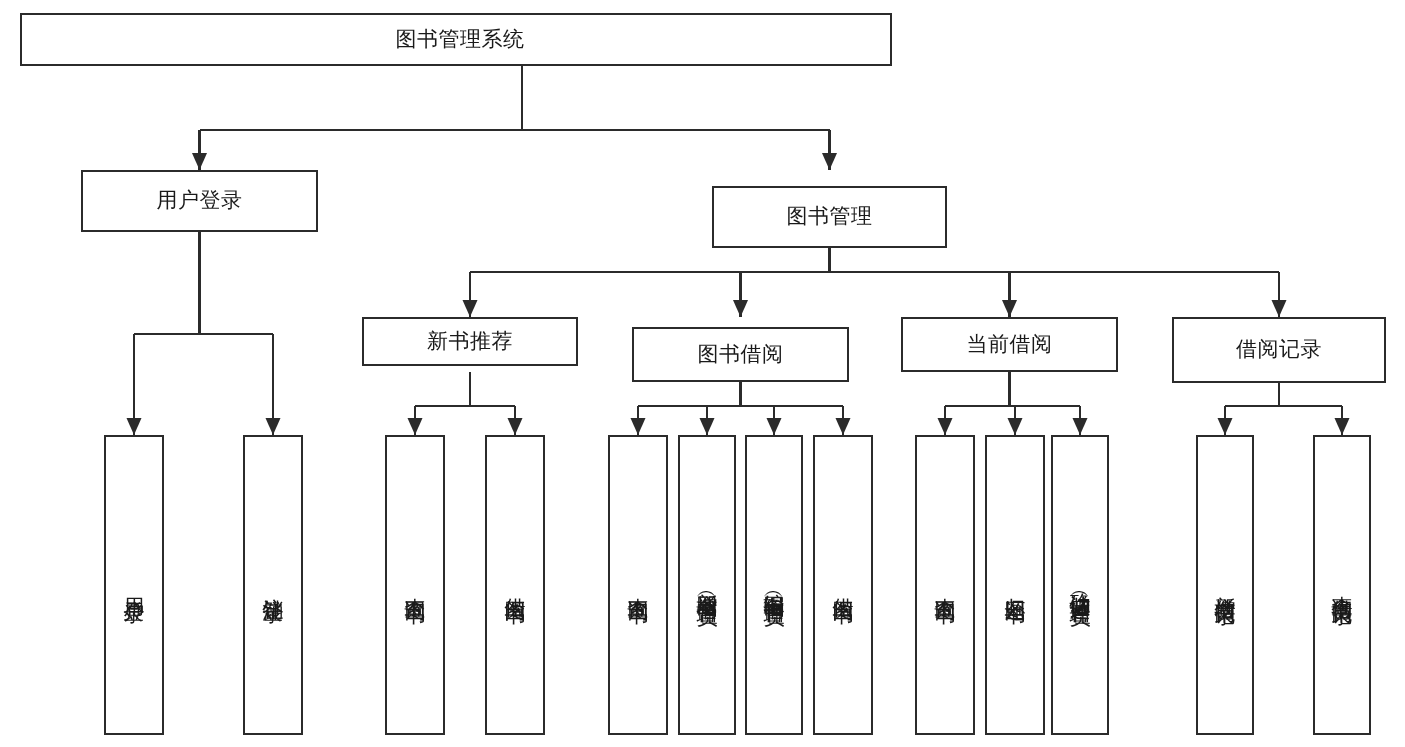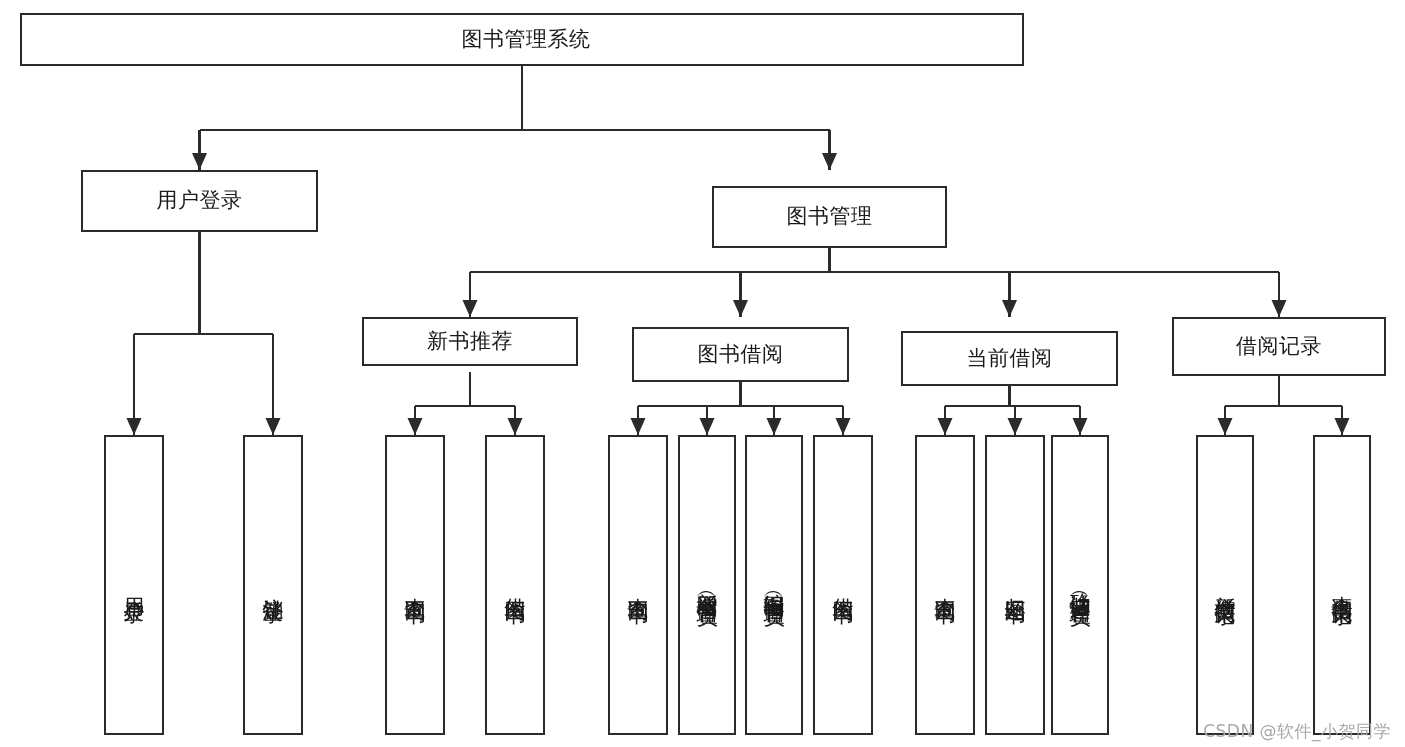--- a/index.html
+++ b/index.html
@@ -123,39 +123,39 @@
       <path d="M 1072.5 418 L 1087.5 418 L 1080 435 Z" fill="#2b2b2b"></path>
       <line x1="1279" y1="372" x2="1279" y2="406" stroke="#2b2b2b" stroke-width="2.4" shape-rendering="crispEdges"></line>
       <line x1="1225" y1="406" x2="1342" y2="406" stroke="#2b2b2b" stroke-width="2.4" shape-rendering="crispEdges"></line>
       <line x1="1225" y1="406" x2="1225" y2="435" stroke="#2b2b2b" stroke-width="2.4" shape-rendering="crispEdges"></line>
       <path d="M 1217.5 418 L 1232.5 418 L 1225 435 Z" fill="#2b2b2b"></path>
       <line x1="1342" y1="406" x2="1342" y2="435" stroke="#2b2b2b" stroke-width="2.4" shape-rendering="crispEdges"></line>
       <path d="M 1334.5 418 L 1349.5 418 L 1342 435 Z" fill="#2b2b2b"></path>
     </svg>
 
   <div id="node-layer">
-      <div class="node horizontal" style="left: 20px; top: 13px; width: 1004px; height: 53px; padding-left: 8px;">
+      <div class="node horizontal" style="left: 20px; top: 13px; width: 872px; height: 53px; padding-left: 8px;">
         <span class="node-label">图书管理系统</span>
       </div>
       <div class="node horizontal" style="left: 81px; top: 170px; width: 237px; height: 62px;">
         <span class="node-label">用户登录</span>
       </div>
       <div class="node horizontal" style="left: 712px; top: 170px; width: 235px; height: 62px; margin-top: 16px;">
         <span class="node-label">图书管理</span>
       </div>
       <div class="node horizontal" style="left: 362px; top: 317px; width: 216px; height: 49px;">
         <span class="node-label">新书推荐</span>
       </div>
       <div class="node horizontal" style="left: 632px; top: 327px; width: 217px; height: 55px;">
         <span class="node-label">图书借阅</span>
       </div>
-      <div class="node horizontal" style="left: 901px; top: 331px; width: 217px; height: 55px;">
+      <div class="node horizontal" style="left: 901px; top: 317px; width: 217px; height: 55px;">
         <span class="node-label">当前借阅</span>
       </div>
-      <div class="node horizontal" style="left: 1172px; top: 317px; width: 214px; height: 59px;">
+      <div class="node horizontal" style="left: 1172px; top: 317px; width: 214px; height: 66px;">
         <span class="node-label">借阅记录</span>
       </div>
       <div class="node vertical" style="left: 104px; top: 435px; width: 60px; height: 300px;">
         <span class="node-label">用户登录</span>
       </div>
       <div class="node vertical" style="left: 243px; top: 435px; width: 60px; height: 300px;">
         <span class="node-label">注销登录</span>
       </div>
       <div class="node vertical" style="left: 385px; top: 435px; width: 60px; height: 300px;">
         <span class="node-label">查询图书</span>
@@ -185,15 +185,14 @@
         <span class="node-label">确认归还（管理员）</span>
       </div>
       <div class="node vertical" style="left: 1196px; top: 435px; width: 58px; height: 300px;">
         <span class="node-label">新增借阅记录</span>
       </div>
       <div class="node vertical" style="left: 1313px; top: 435px; width: 58px; height: 300px;">
         <span class="node-label">查询借阅记录</span>
       </div>
     </div>
 
-  <div id="watermark">CSDN @软件_小贺同学</div>
 
 </div>
 
 </body></html>

